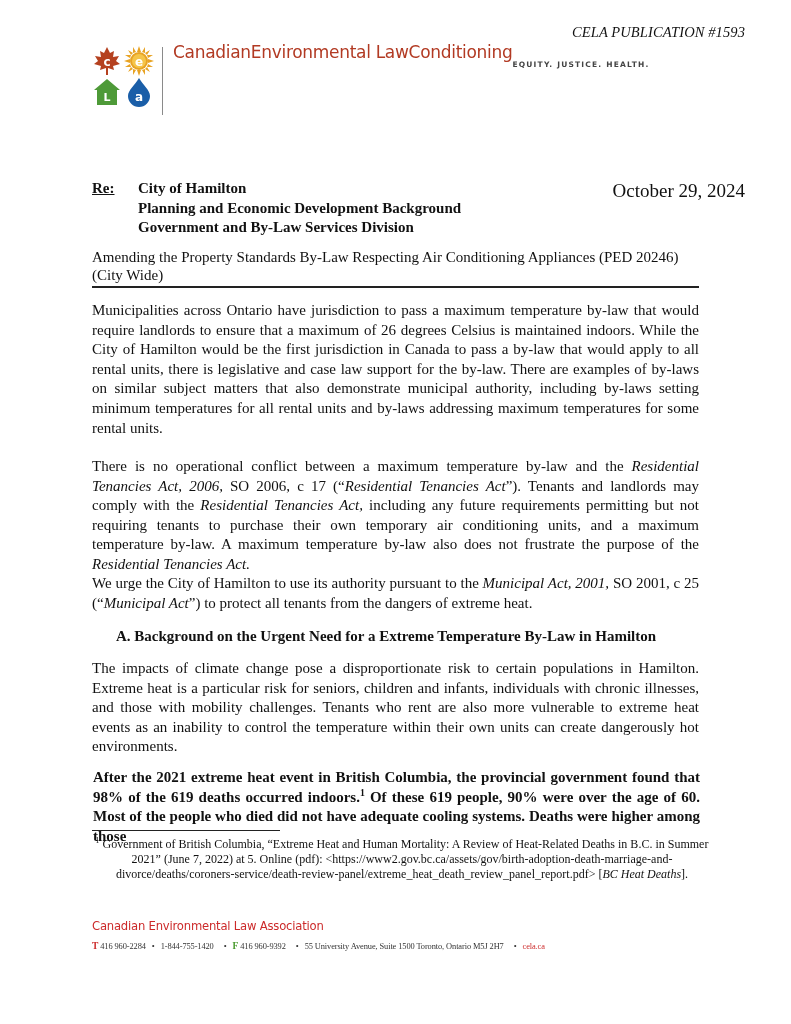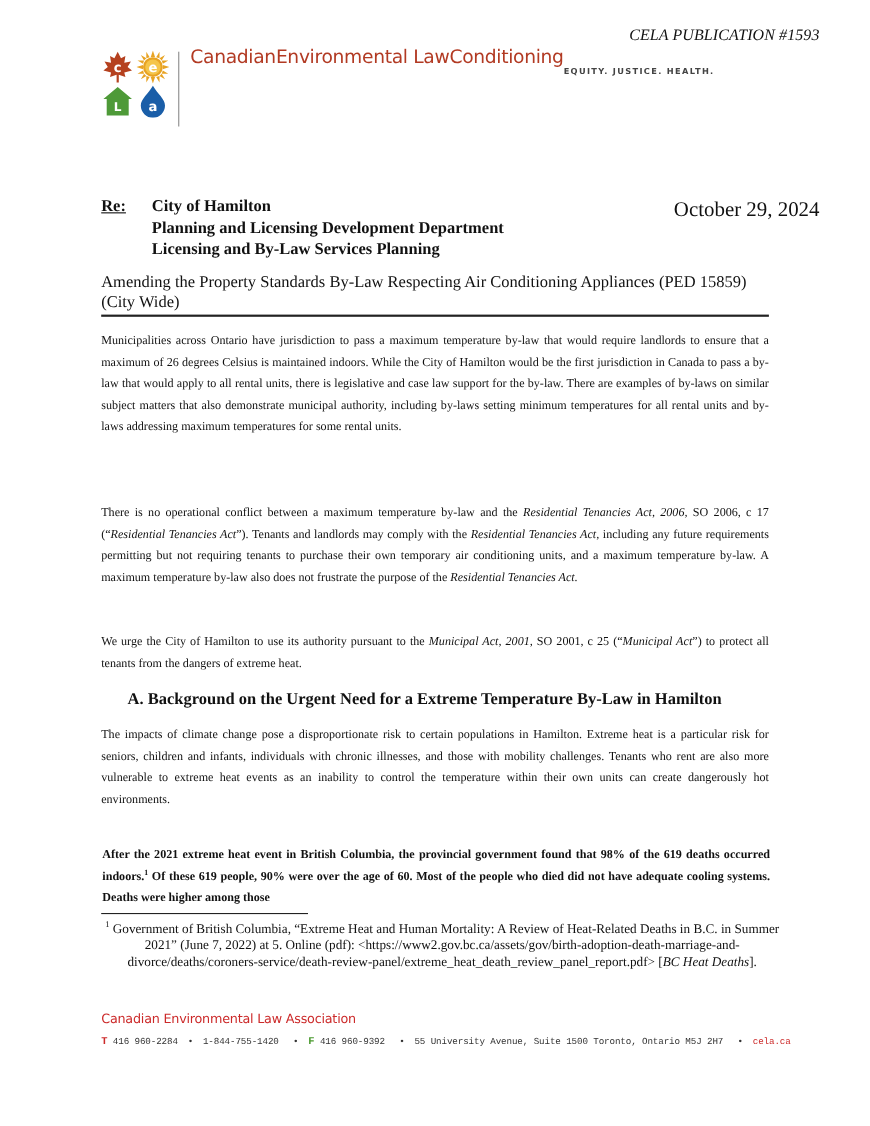--- a/index.html
+++ b/index.html
@@ -97,21 +97,21 @@
       top: 286px;
       left: 92px;
       width: 607px;
       height: 2px;
       background: #222;
     }
     .body-text {
       position: absolute;
       left: 92px;
       width: 607px;
-      font-size: 11px;
+      font-size: 15px;
       line-height: 19.6px;
       text-align: justify;
     }
     .body-text i { font-style: italic; }
     .heading {
       position: absolute;
       left: 116px;
       top: 628px;
       font-size: 15px;
       font-weight: bold;
@@ -140,21 +140,21 @@
       top: 919px;
       font-family: "DejaVu Sans", sans-serif;
       font-size: 11.6px;
       color: #cc2a2a;
       letter-spacing: -0.2px;
     }
     .footer-contact {
       position: absolute;
       left: 92px;
       top: 941px;
-      font-family: Liberation Mono, monospace;
+      font-family: Liberation Serif, serif;
       font-size: 8.4px;
       color: #333;
       white-space: nowrap;
       letter-spacing: -0.1px;
     }
     .fc-t { color: #cc2a2a; font-weight: bold; font-size: 9.5px; }
     .fc-f { color: #4a9a2e; font-weight: bold; font-size: 9.5px; }
     .fc-web { color: #cc2a2a; }
     .fc-sep { margin: 0 4px; }
   </style>
@@ -217,27 +217,27 @@
     <span class="logo-tagline">EQUITY. JUSTICE. HEALTH.</span>
   </div>
 </div>
 
 <div class="date">October 29, 2024</div>
 
 <div class="re-block">
   <span class="re-label">Re:</span>
   <div class="re-lines">
     <div>City of Hamilton</div>
-    <div>Planning and Licensing Development Department</div>
-    <div>Licensing and By-Law Services Planning</div>
+    <div>Planning and Economic Development Background</div>
+    <div>Government and By-Law Services Division</div>
   </div>
 </div>
 
 <div class="subject">
-  <div>Amending the Property Standards By-Law Respecting Air Conditioning Appliances (PED 15859)</div>
+  <div>Amending the Property Standards By-Law Respecting Air Conditioning Appliances (PED 20246)</div>
   <div>(City Wide)</div>
 </div>
 <div class="subject-rule"></div>
 
 <p class="body-text" style="top:301px; margin:0;">Municipalities across Ontario have jurisdiction to pass a maximum temperature by-law that would require landlords to ensure that a maximum of 26 degrees Celsius is maintained indoors. While the City of Hamilton would be the first jurisdiction in Canada to pass a by-law that would apply to all rental units, there is legislative and case law support for the by-law. There are examples of by-laws on similar subject matters that also demonstrate municipal authority, including by-laws setting minimum temperatures for all rental units and by-laws addressing maximum temperatures for some rental units.</p>
 
 <p class="body-text" style="top:457px; margin:0;"><span>There is no operational conflict between a maximum temperature by-law and the </span><i>Residential Tenancies Act, 2006,</i><span> SO 2006, c 17 (“</span><i>Residential Tenancies Act</i><span>”). Tenants and landlords may comply with the </span><i>Residential Tenancies Act,</i><span> including any future requirements permitting but not requiring tenants to purchase their own temporary air conditioning units, and a maximum temperature by-law. A maximum temperature by-law also does not frustrate the purpose of the </span><i>Residential Tenancies Act.</i></p>
 
 <p class="body-text" style="top:574px; margin:0;"><span>We urge the City of Hamilton to use its authority pursuant to the </span><i>Municipal Act, 2001,</i><span> SO 2001, c 25 (“</span><i>Municipal Act</i><span>”) to protect all tenants from the dangers of extreme heat.</span></p>
 

